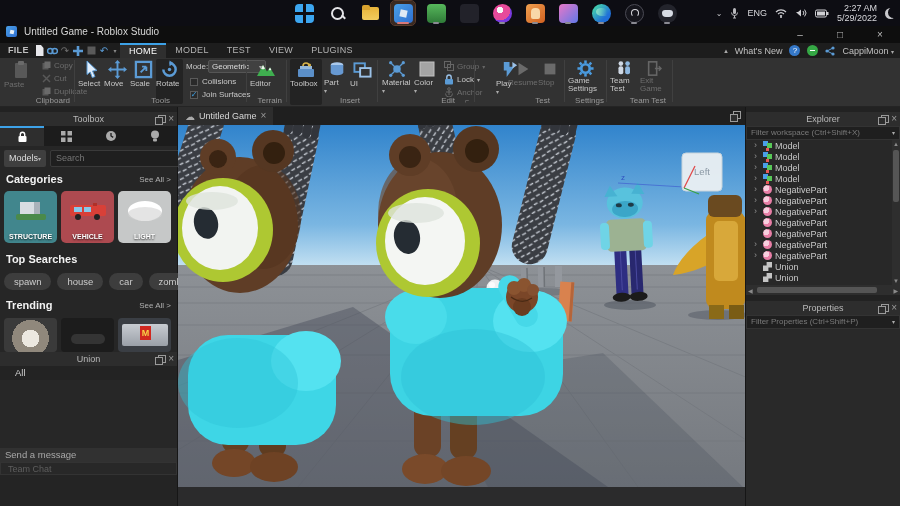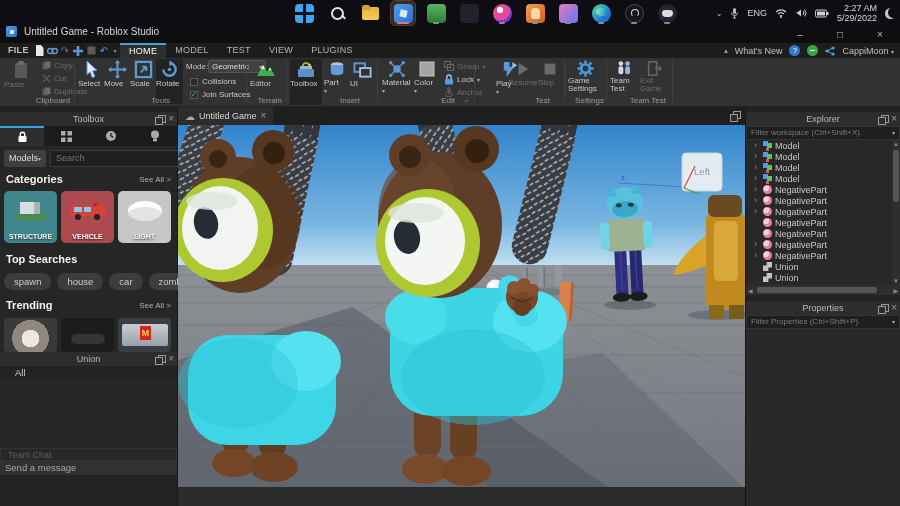--- a/index.html
+++ b/index.html
@@ -624,22 +624,22 @@
   <div id="chat-panel" class="abs">
     <div class="panel-head">
       <span class="ph-title">Union</span>
       <span class="ph-icons">
           <span class="float-ico"></span>
           <span class="close-x">×</span>
         </span>
     </div>
     <div id="chat-tab">All</div>
     <div id="chat-body"></div>
+    <div id="send-row">Send a message</div>
     <div id="teamchat-row">Team Chat</div>
-    <div id="send-row">Send a message</div>
     <div id="chat-rest"></div>
   </div>
 
   <div id="center" class="abs">
     <div id="vp-tabbar">
       <div id="vp-tab">
         <span class="cloud">☁</span>
         <span>Untitled Game</span>
         <span class="close-x">×</span>
       </div>

